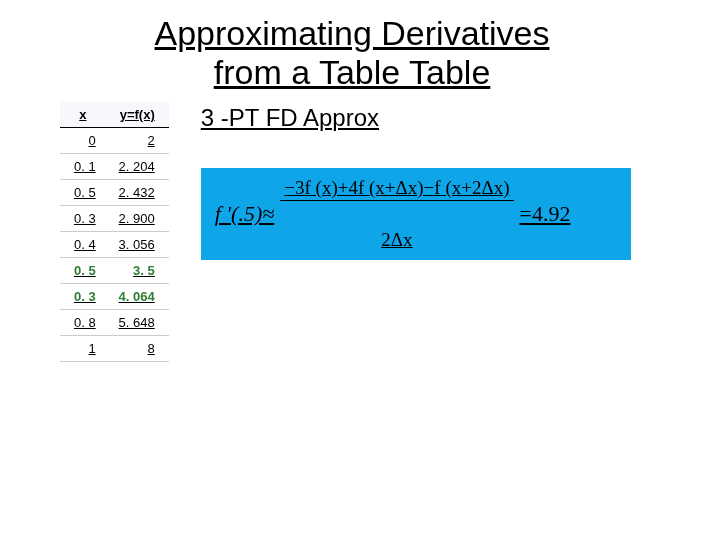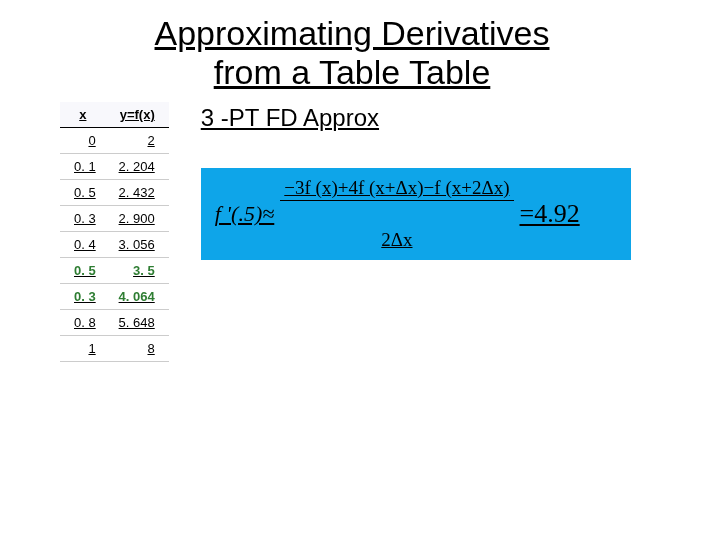--- a/index.html
+++ b/index.html
@@ -81,21 +81,21 @@
     font-size: 19px;
     gap: 27px;
   }
   .formula-box .frac .num {
     border-bottom: 1.5px solid #000;
     padding: 0 4px 2px;
   }
   .formula-box .frac .den {
     padding-top: 2px;
   }
-  .formula-box .rhs { font-size: 26px; }
+  .formula-box .rhs { font-size: 22px; }
 </style>
 </head>
 <body>
 <div class="slide">
 
   <div class="title">
     <span>Approximating Derivatives</span><br>
     <span>from a Table Table</span>
   </div>
 

